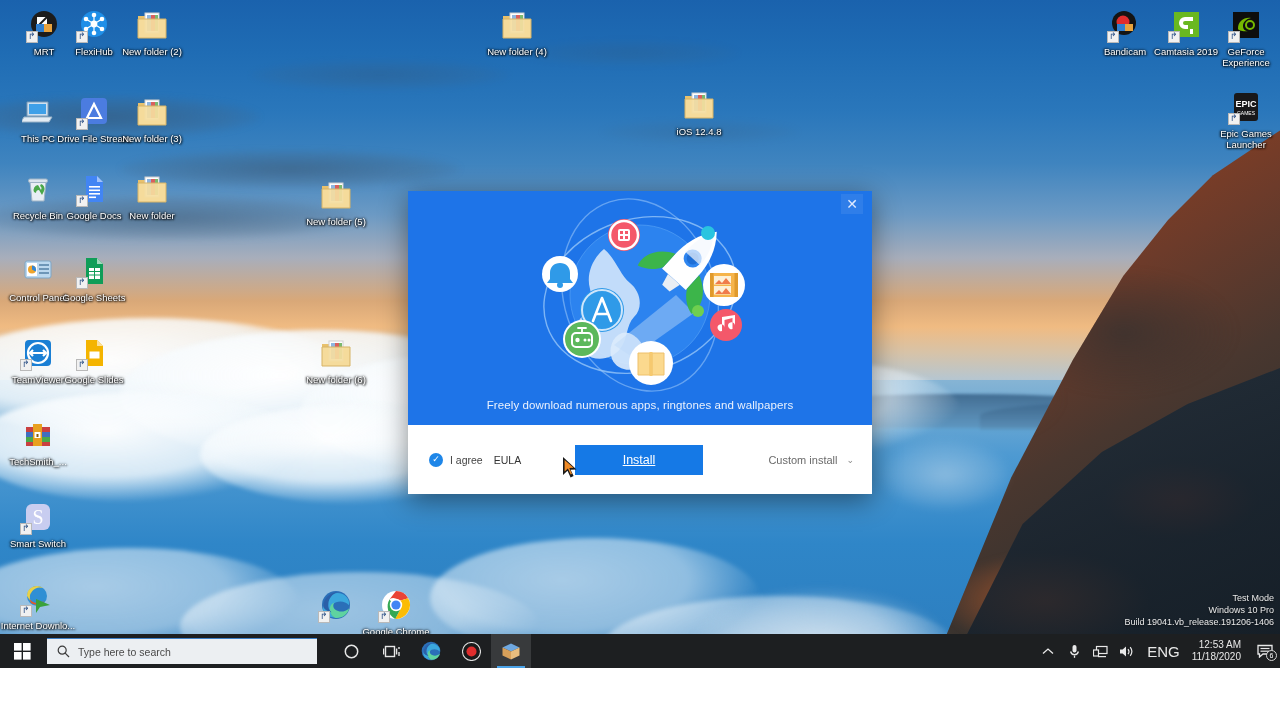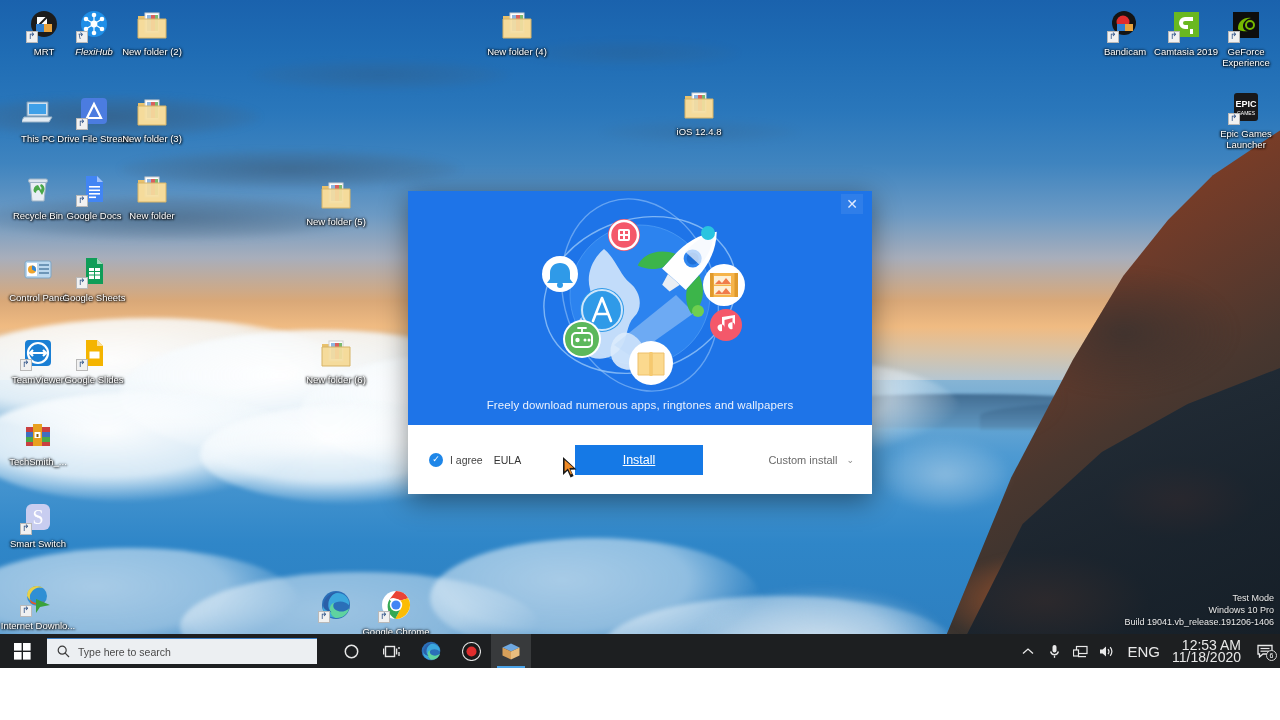--- a/index.html
+++ b/index.html
@@ -175,21 +175,21 @@
   .tb-btn.active::after {
     content: ""; position: absolute; left: 6px; right: 6px; bottom: 0; height: 2px; background: #4aa3e8;
   }
   #tray {
     position: absolute; right: 0; bottom: 0; height: 34px;
     display: flex; align-items: center; gap: 0; color: #e8e8e8;
   }
   .tray-ic { width: 26px; height: 34px; display:flex; align-items:center; justify-content:center; cursor:pointer; }
   #tray-lang { font-size: 15px; padding: 0 8px; cursor: pointer; }
   #tray-clock {
-    font-size: 14px; line-height: 12px; text-align: right; padding: 0 9px 0 4px; cursor: pointer;
+    font-size: 10px; line-height: 12px; text-align: right; padding: 0 9px 0 4px; cursor: pointer;
   }
   #tray-action { width: 30px; height: 34px; display:flex; align-items:center; justify-content:center; cursor:pointer; position: relative;}
   #tray-badge {
     position: absolute; right: 3px; bottom: 7px; width: 11px; height: 11px; border-radius: 50%;
     background: #1d1f21; color: #fff; font-size: 7px; display:flex; align-items:center; justify-content:center;
     border: 1px solid #d6d6d6;
   }
 
   
   #watermark {
@@ -245,21 +245,21 @@
             <path d="M9 8 h10 v10 h-10 Z" fill="#ffffff"></path>
             <path d="M11 16 L20 7" stroke="#1c1c1c" stroke-width="2"></path>
             <path d="M15 6 h6 v6" fill="none" stroke="#1c1c1c" stroke-width="2"></path>
             <rect x="16" y="15" width="8" height="8" fill="#e8a33d"></rect>
             <rect x="8" y="15" width="8" height="8" fill="#2f7fd0"></rect>
           </svg>
           <span class="shortcut-arrow"></span>
         </div>
         <div class="lbl">MRT</div>
       </div>
-      <div class="dicon" style="left: 56px; top: 8px; font-style: italic;">
+      <div class="dicon" style="left: 56px; top: 8px;">
         <div class="glyph">
           <svg width="32" height="32" viewBox="0 0 32 32">
             <circle cx="16" cy="15" r="13" fill="#1f8fe8"></circle>
             <circle cx="16" cy="15" r="3.4" fill="#fff"></circle>
             <circle cx="16" cy="6" r="2.3" fill="#fff"></circle>
             <circle cx="16" cy="24" r="2.3" fill="#fff"></circle>
             <circle cx="8" cy="10" r="2.3" fill="#fff"></circle>
             <circle cx="24" cy="10" r="2.3" fill="#fff"></circle>
             <circle cx="8" cy="20" r="2.3" fill="#fff"></circle>
             <circle cx="24" cy="20" r="2.3" fill="#fff"></circle>

